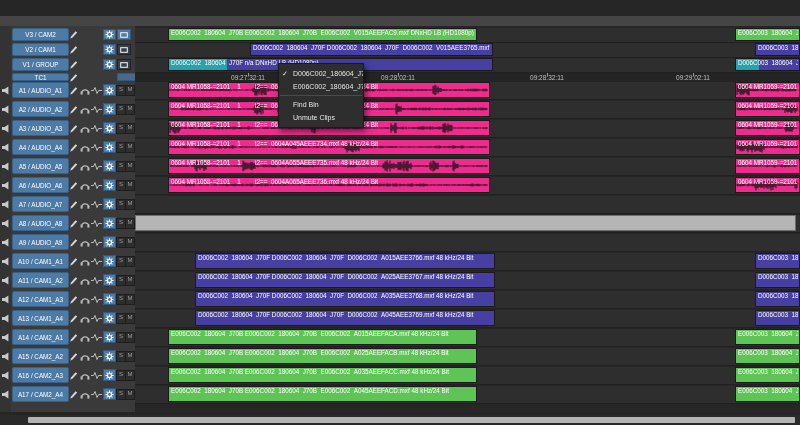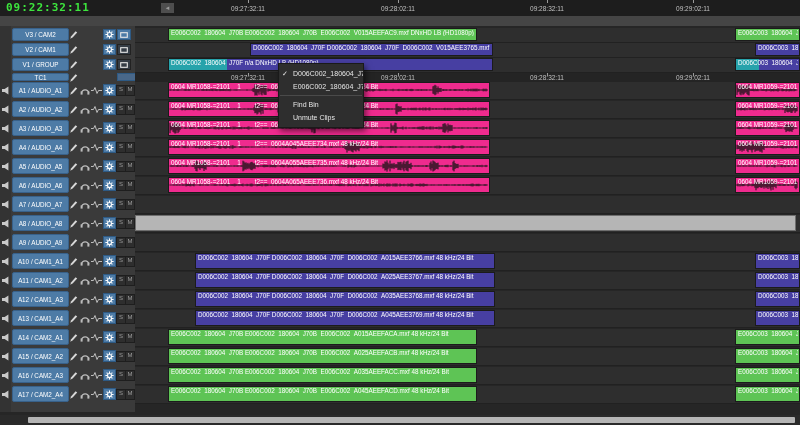--- a/index.html
+++ b/index.html
@@ -50,33 +50,20 @@
   .msep{height:1px;background:#4a4a4a;margin:2px 1px;}
   
   #hscroll{position:absolute;left:0;top:415px;width:800px;height:10px;background:#2a2a2a;}
   #hthumb{position:absolute;left:28px;top:2px;width:767px;height:6px;background:#b5b5b5;border-radius:1px;}
   svg{display:block;}
 </style>
 </head>
 <body>
 
 <div id="stage">
-  <div id="topbar">
-    <span id="tc-display">09:22:32:11</span>
-    <span id="marker-tab">◄</span>
-    <div id="top-ruler"></div>
-  <div class="ruler-tick" style="left: 248px;"></div>
-      <div class="ruler-label" style="left: 248px; top: 5px;">09:27:32:11</div>
-      <div class="ruler-tick" style="left: 398px;"></div>
-      <div class="ruler-label" style="left: 398px; top: 5px;">09:28:02:11</div>
-      <div class="ruler-tick" style="left: 547px;"></div>
-      <div class="ruler-label" style="left: 547px; top: 5px;">09:28:32:11</div>
-      <div class="ruler-tick" style="left: 693px;"></div>
-      <div class="ruler-label" style="left: 693px; top: 5px;">09:29:02:11</div>
-    </div>
   <div id="band"></div>
   <div id="panel">
     <div id="gutter"></div>
   <div class="trow" style="top: 2px; height: 14px;">
         <div class="tlabel">
           <span>V3 / CAM2</span>
         </div>
         <div class="icon pencil">
           <svg width="9" height="10">
             <path d="M1.2 8.8 L2.2 6.2 L6.6 1.2 L8.2 2.6 L3.6 7.6 Z" fill="#d8d8d8"></path>

